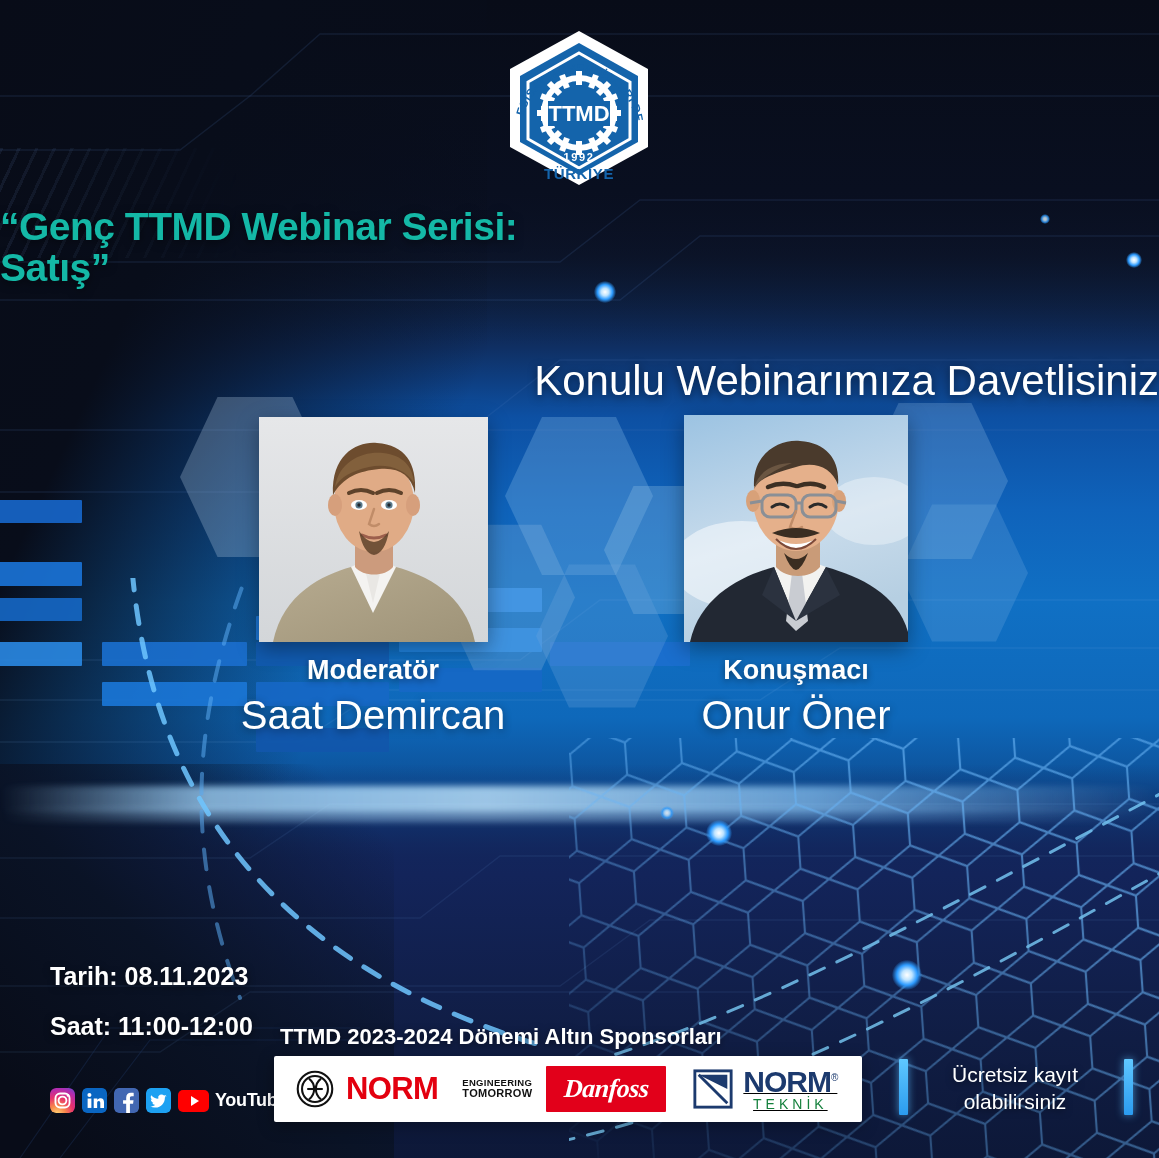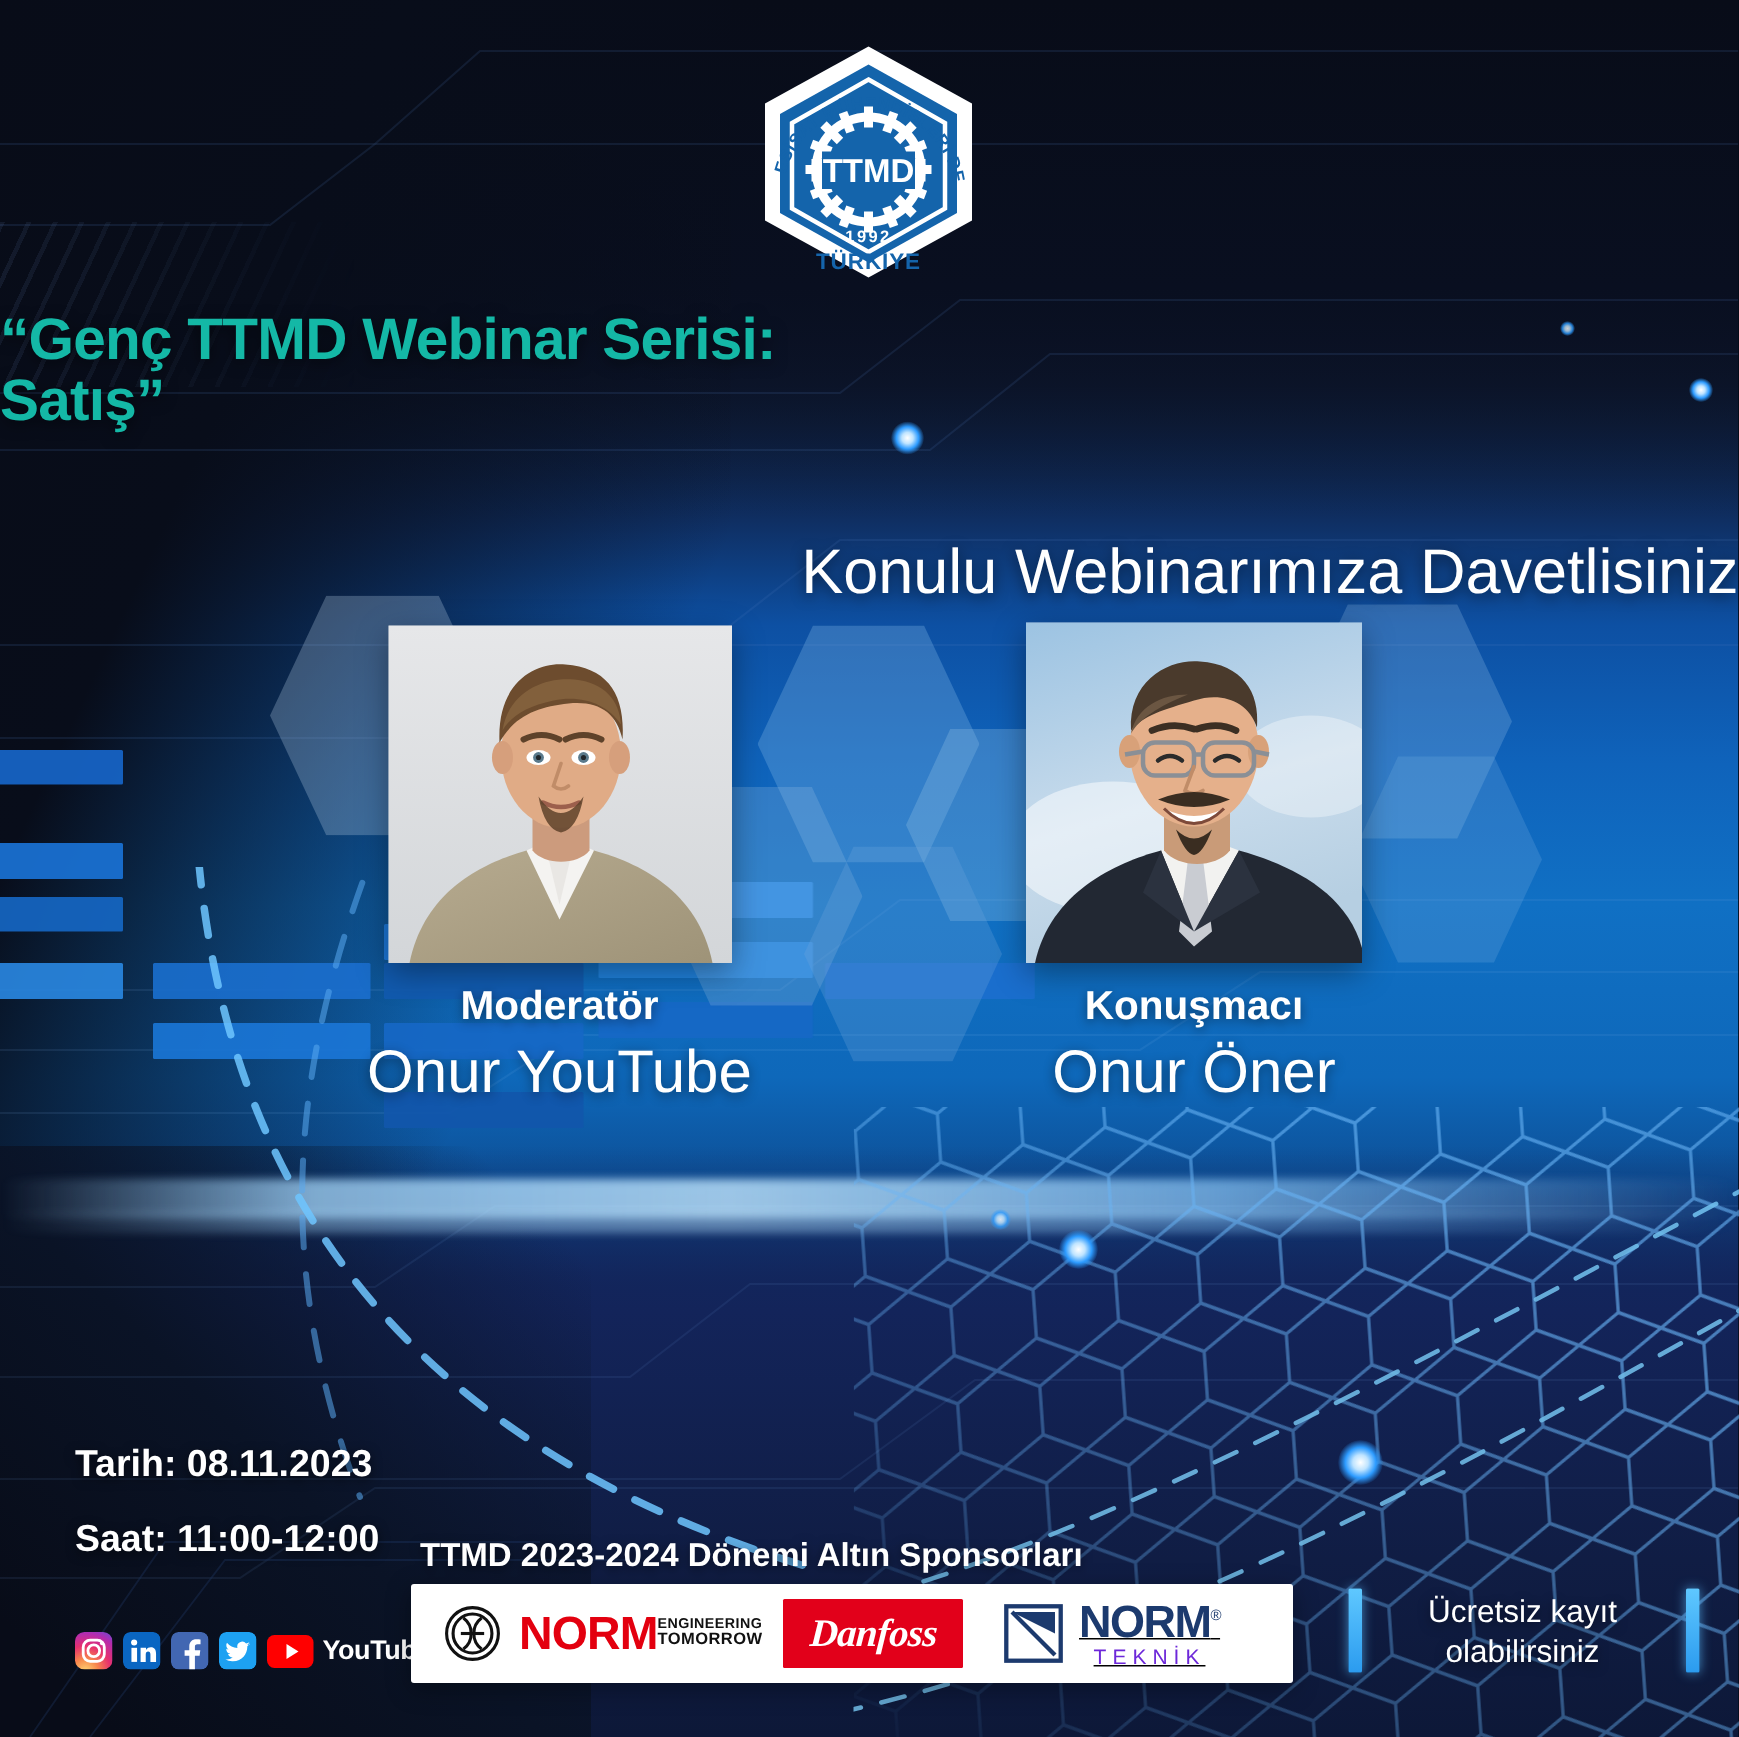--- a/index.html
+++ b/index.html
@@ -182,39 +182,39 @@
     display:flex;align-items:center;
     box-shadow:0 4px 16px rgba(0,0,0,.35);
   }
   .sp{display:flex;align-items:center;height:100%;}
   .sp-bosch{margin-left:22px;gap:12px;}
   .bosch-mark{width:38px;height:38px;}
   .bosch-word{
     color:#E3000F;font-size:31px;font-weight:bold;letter-spacing:-.6px;
     font-family:"Liberation Sans", sans-serif;
   }
-  .sp-eng{line-height:1.05;text-align:left;}
+  .sp-eng{margin-left:24px;line-height:1.05;text-align:left;}
   .eng1{color:#111;font-size:9.5px;font-weight:bold;letter-spacing:.3px;}
   .eng2{color:#111;font-size:11px;font-weight:bold;letter-spacing:.3px;}
   .sp-danfoss{
     margin-left:14px;background:#E2001A;
     width:120px;height:46px;border-radius:1px;
     display:flex;align-items:center;justify-content:center;
   }
   .danfoss-word{
     color:#fff;font-size:26px;font-style:italic;font-weight:bold;
     font-family:"Liberation Serif", serif;letter-spacing:-.5px;
     transform:skewX(-4deg);
   }
   .sp-norm{margin-left:26px;gap:9px;align-items:center;text-decoration:underline;}
   .norm-mark{width:42px;height:42px;}
   .norm-text{line-height:1;}
   .norm-1{color:#1c3a6e;font-size:30px;font-weight:bold;letter-spacing:-1px;position:relative;}
   .norm-reg{font-size:10px;vertical-align:super;font-weight:normal;}
-  .norm-2{color:#6d28d9;font-size:14px;font-weight:normal;letter-spacing:4px;text-align:center;}
+  .norm-2{color:#15803d;font-size:14px;font-weight:normal;letter-spacing:4px;text-align:center;}
 
   
   .reg{
     position:absolute;left:895px;top:1053px;width:240px;height:72px;
     display:flex;align-items:center;justify-content:center;
   }
   .reg-text{
     color:#ffffff;font-size:21px;line-height:1.28;text-align:center;
     text-shadow:0 2px 7px rgba(0,0,0,.5);
   }
@@ -487,21 +487,21 @@
       <path d="M88 118 q 24 -10 48 0 q -24 10 -48 0 Z" fill="#3a2d21"></path>
 
       <path d="M92 124 q 20 18 40 0 q -20 10 -40 0 Z" fill="#ffffff"></path>
       <path d="M92 124 q 20 20 40 0" stroke="#7d4a3a" stroke-width="2" fill="none"></path>
 
       <path d="M100 138 q 12 12 24 0 q -6 16 -12 17 q -6 -1 -12 -17 Z" fill="#3a2d21"></path>
     </svg>
   </div>
 
   <div class="role role-l">Moderatör</div>
-  <div class="pname pname-l">Onur YouTube</div>
+  <div class="pname pname-l">Saat Demircan</div>
   <div class="role role-r">Konuşmacı</div>
   <div class="pname pname-r">Onur Öner</div>
 
   <div class="meta meta-date">Tarih: 08.11.2023</div>
   <div class="meta meta-time">Saat: 11:00-12:00</div>
 
   <div class="social">
     <span>
       <svg class="sic" viewBox="0 0 32 32">
         <defs>

